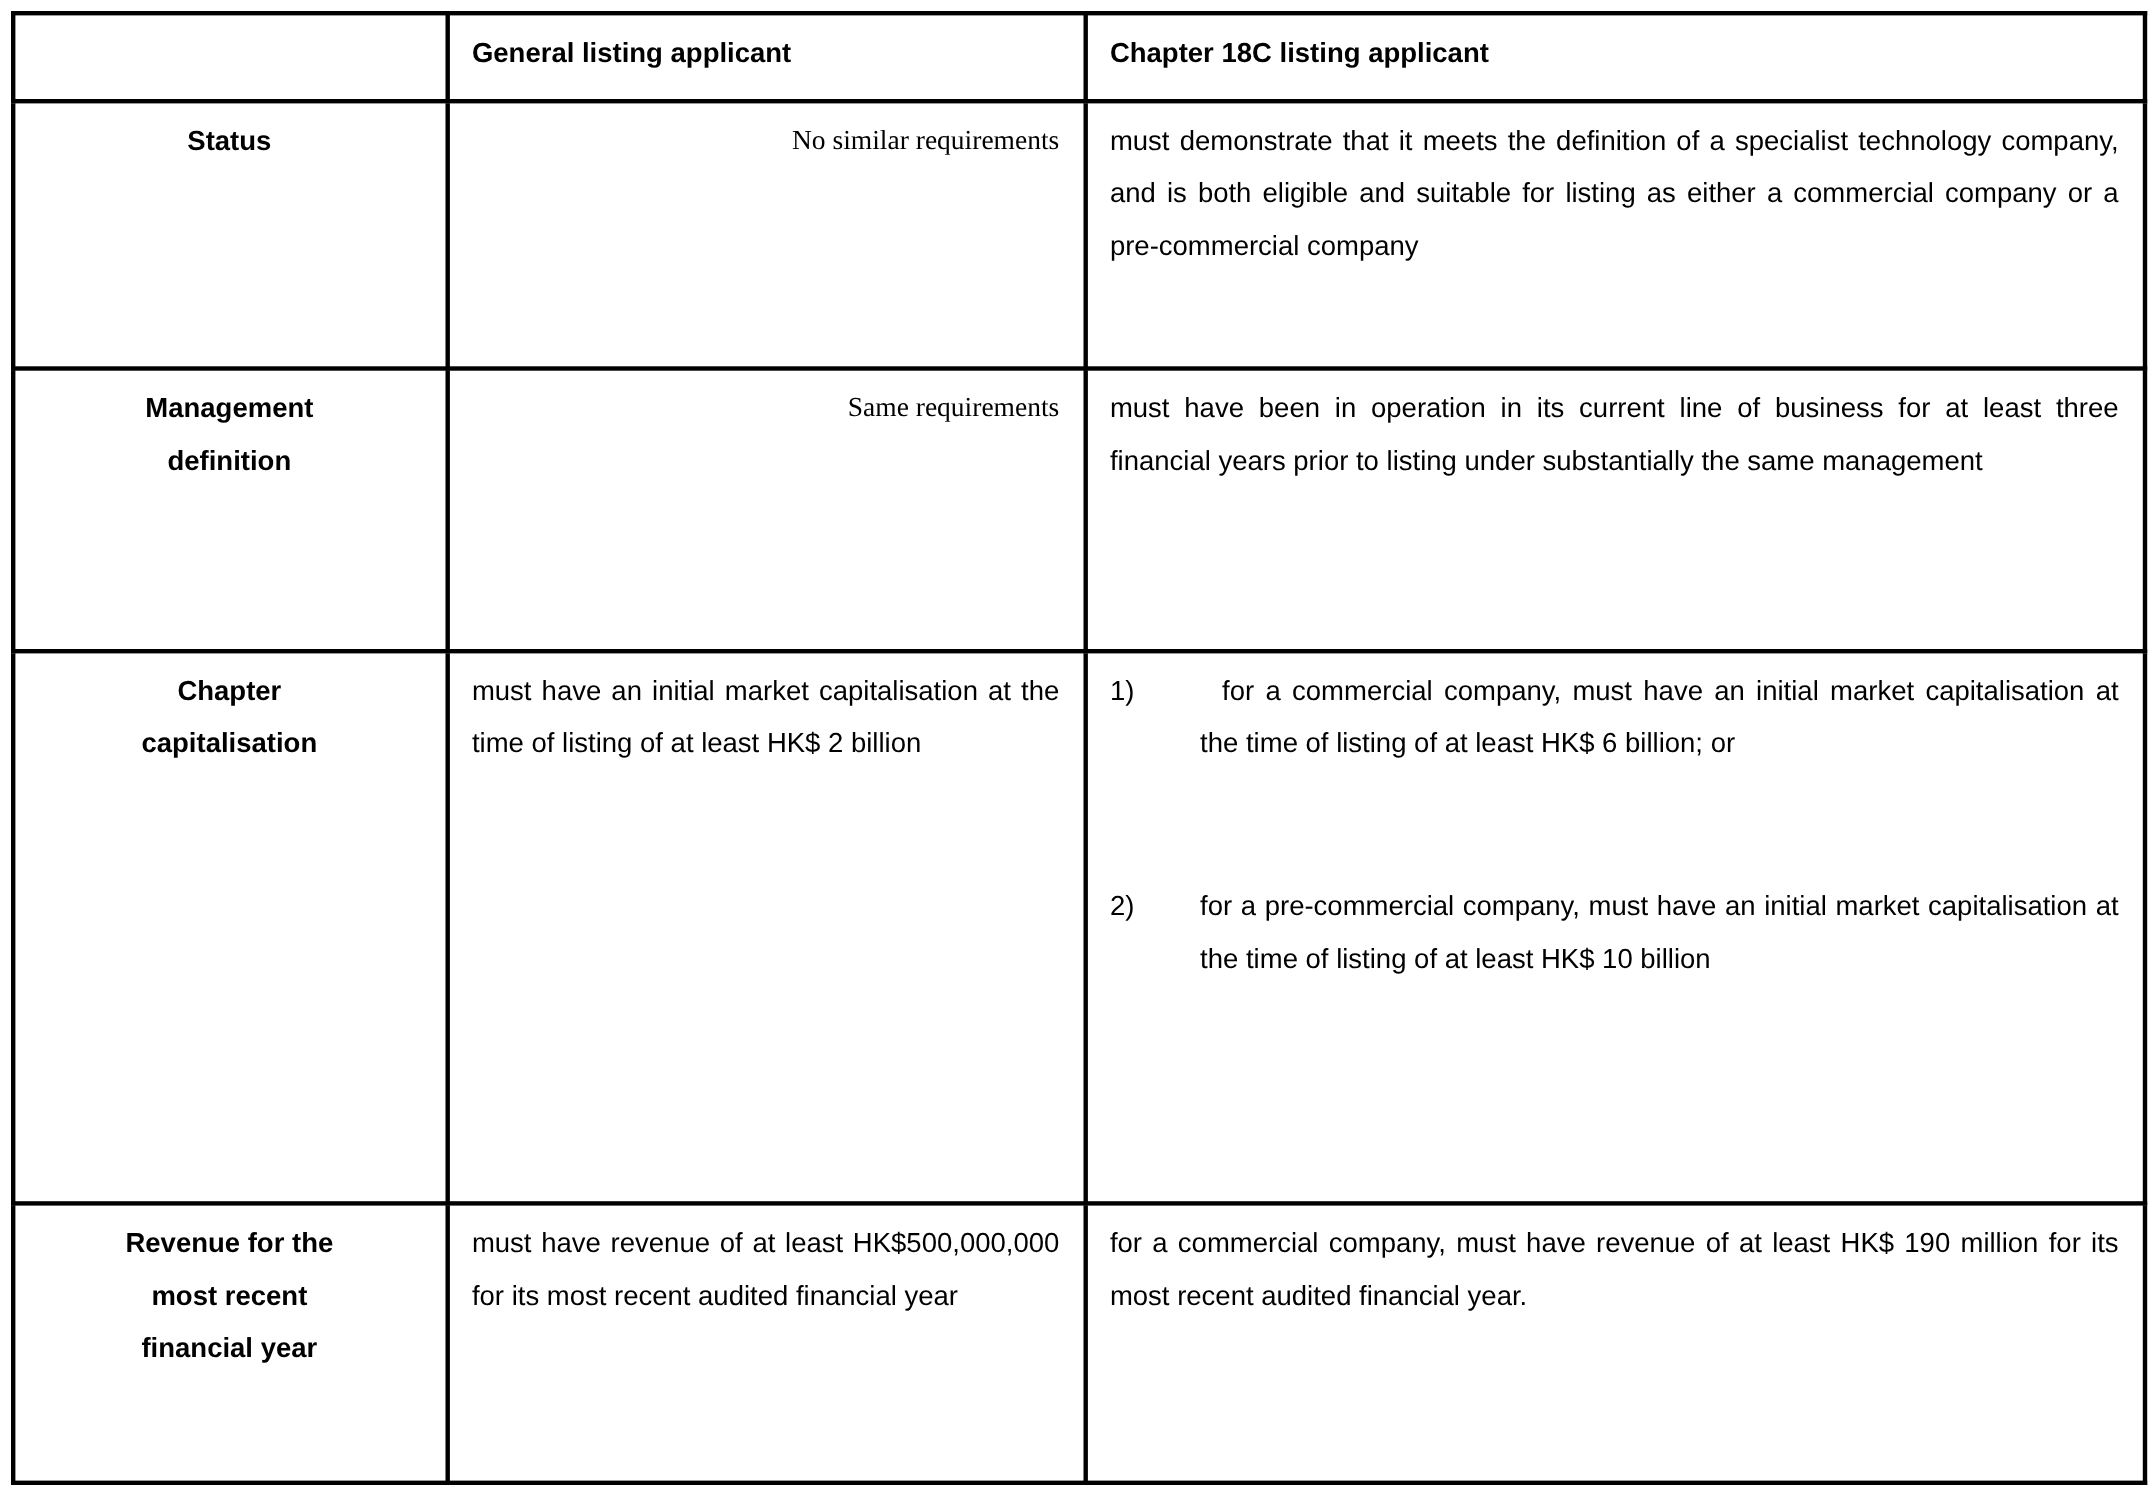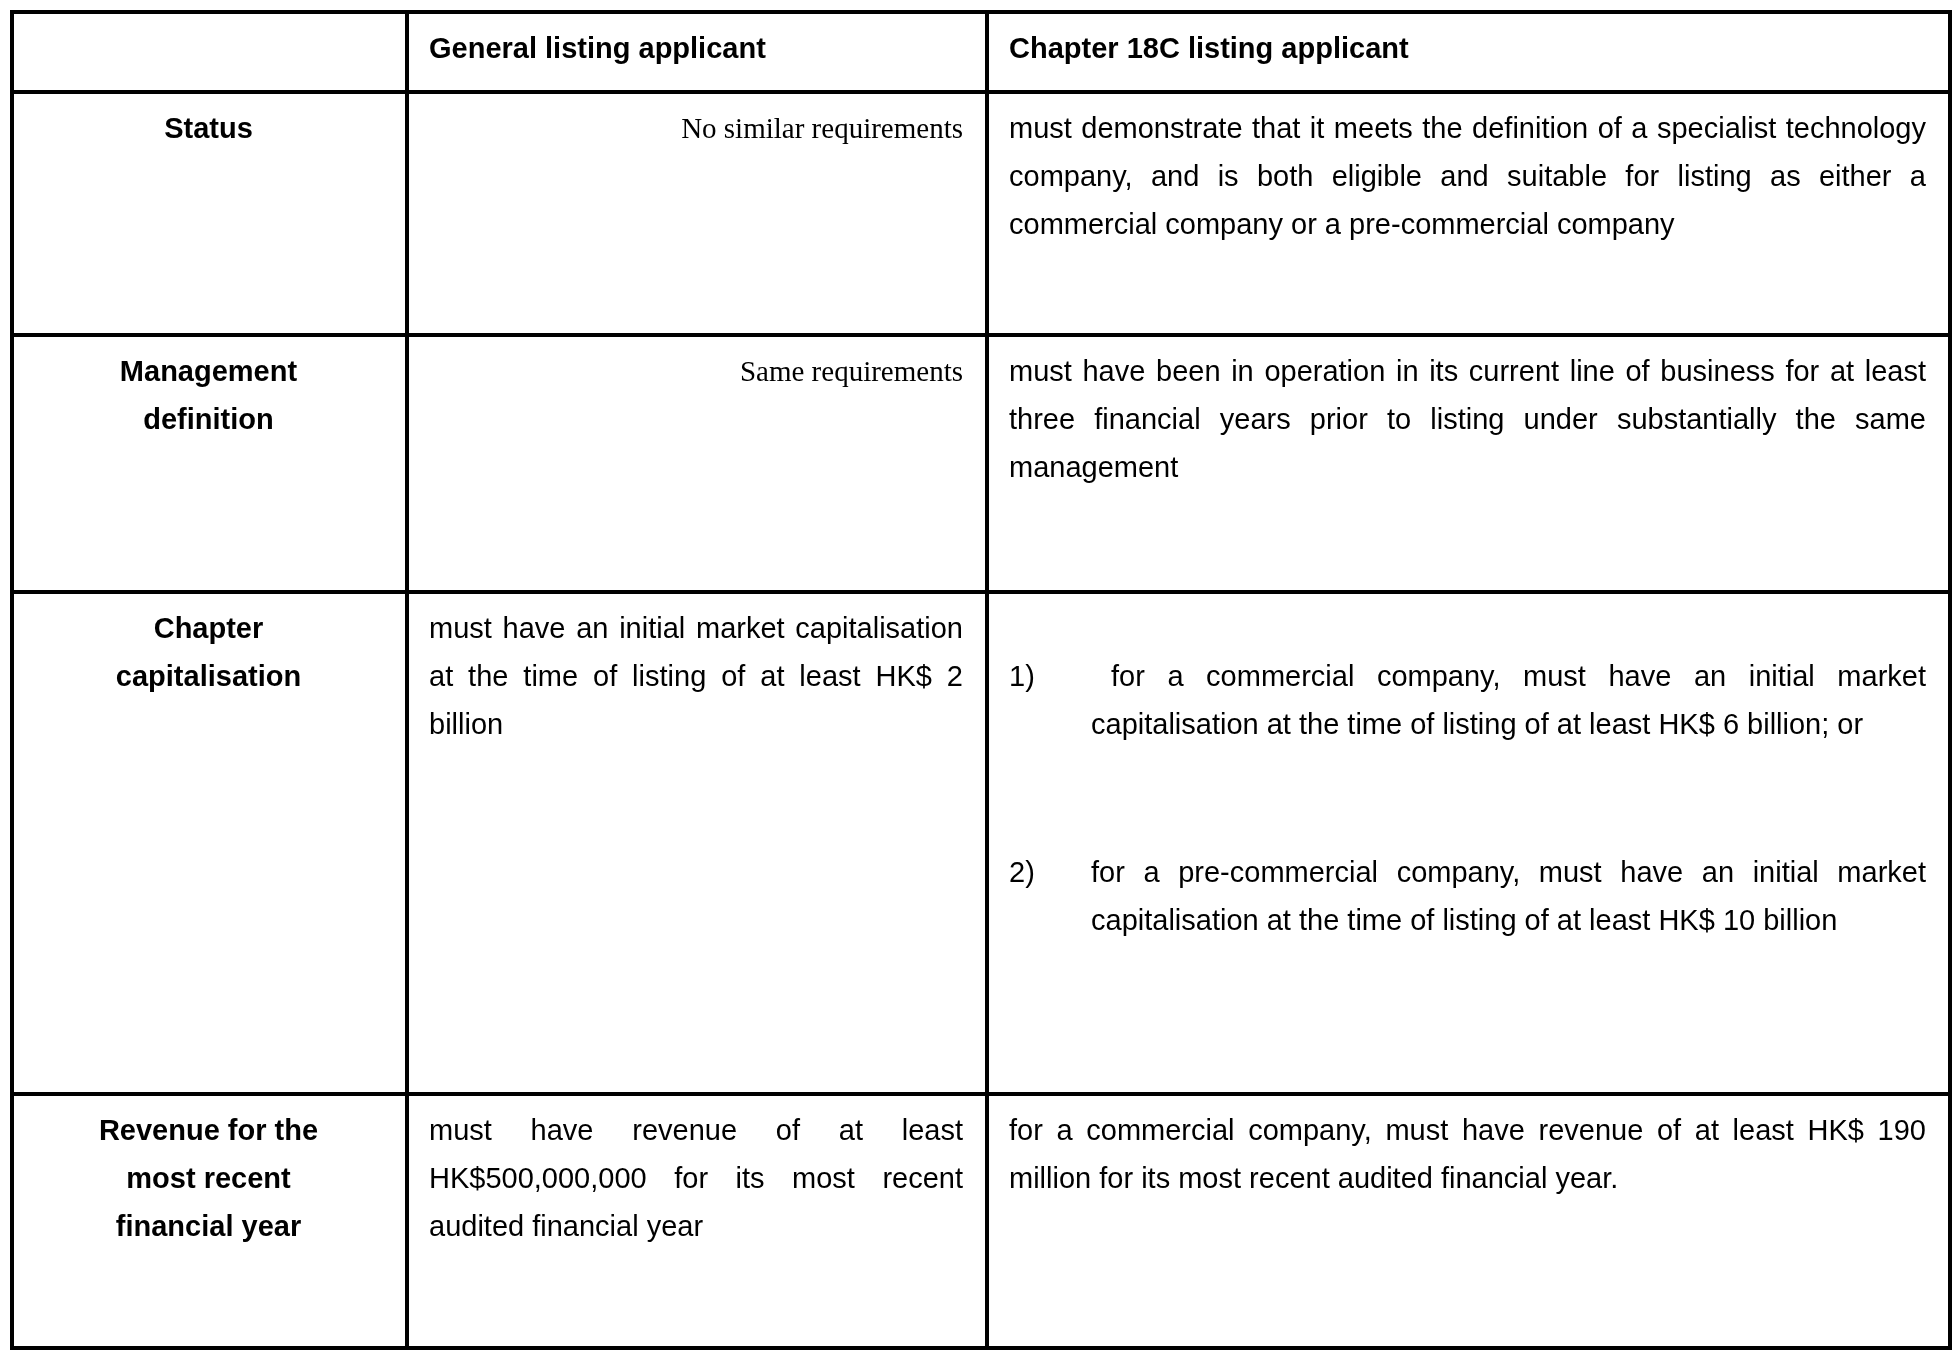--- a/index.html
+++ b/index.html
@@ -16,21 +16,21 @@
     left: 10px;
     top: 10px;
     width: 1938px;
     border-collapse: collapse;
     table-layout: fixed;
   }
   .doc-table td, .doc-table th {
     border: 4px solid #000000;
     vertical-align: top;
     padding: 10px 22px 10px 20px;
-    font-size: 29px;
+    font-size: 25px;
     line-height: 48px;
     overflow: hidden;
   }
   .doc-table th {
     text-align: left;
     font-weight: bold;
   }
   .label-cell {
     font-weight: bold;
     white-space: pre-line;
@@ -50,21 +50,21 @@
   }
   .mc-num {
     position: absolute;
     left: 0;
     top: 0;
   }
   .mc-text {
     text-align: justify;
   }
   .mc-item-1 { margin-bottom: 100px; }
-  .mc-item-1 .mc-text { text-indent: 20px; margin-top: 48px; }
+  .mc-item-1 .mc-text { text-indent: 20px; }
 </style>
 </head>
 <body>
 
 <table class="doc-table">
   <colgroup>
     <col style="width:395px">
     <col style="width:580px">
     <col style="width:963px">
   </colgroup>

